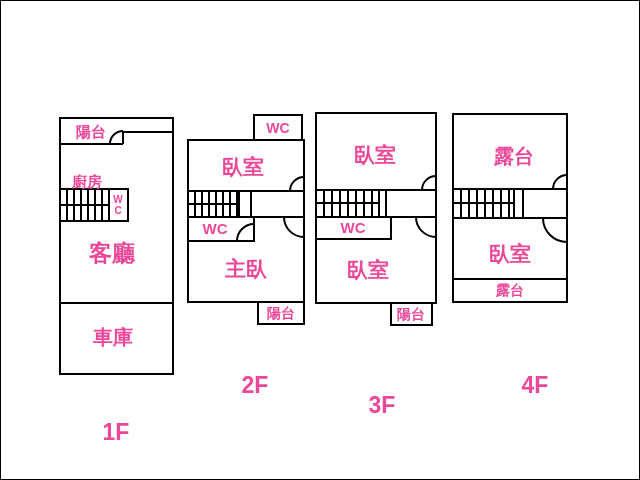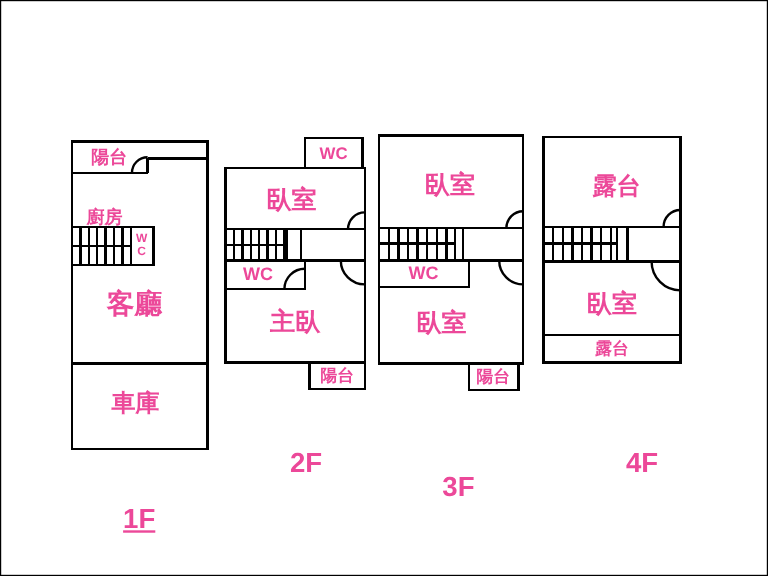--- a/index.html
+++ b/index.html
@@ -112,21 +112,21 @@
     </g>
   </svg>
 
 
   <div class="lbl" style="left:90px;top:131px;font-size:15px;font-weight:bold;">陽台</div>
   <div class="lbl" style="left:86px;top:181px;font-size:15px;font-weight:bold;">廚房</div>
   <div class="lbl stacked" style="left:117px;top:204px;font-size:10px;">W
 C</div>
   <div class="lbl" style="left:111px;top:252px;font-size:23px;font-weight:bold;">客廳</div>
   <div class="lbl" style="left:112px;top:336px;font-size:20px;font-weight:bold;">車庫</div>
-  <div class="lbl floorlbl" style="left:115px;top:391px;text-decoration:underline;">1F</div>
+  <div class="lbl floorlbl" style="left:115px;top:391px;">1F</div>
 
   <div class="lbl" style="left:277px;top:127px;font-size:14px;font-weight:bold;">WC</div>
   <div class="lbl" style="left:242px;top:166px;font-size:21px;font-weight:bold;">臥室</div>
   <div class="lbl" style="left:214px;top:228px;font-size:15px;font-weight:bold;">WC</div>
   <div class="lbl" style="left:245px;top:268px;font-size:21px;font-weight:bold;">主臥</div>
   <div class="lbl" style="left:280px;top:312px;font-size:14px;font-weight:bold;">陽台</div>
   <div class="lbl floorlbl" style="left:254px;top:344px;">2F</div>
 
   <div class="lbl" style="left:374px;top:154px;font-size:21px;font-weight:bold;">臥室</div>
   <div class="lbl" style="left:352px;top:227px;font-size:15px;font-weight:bold;">WC</div>

